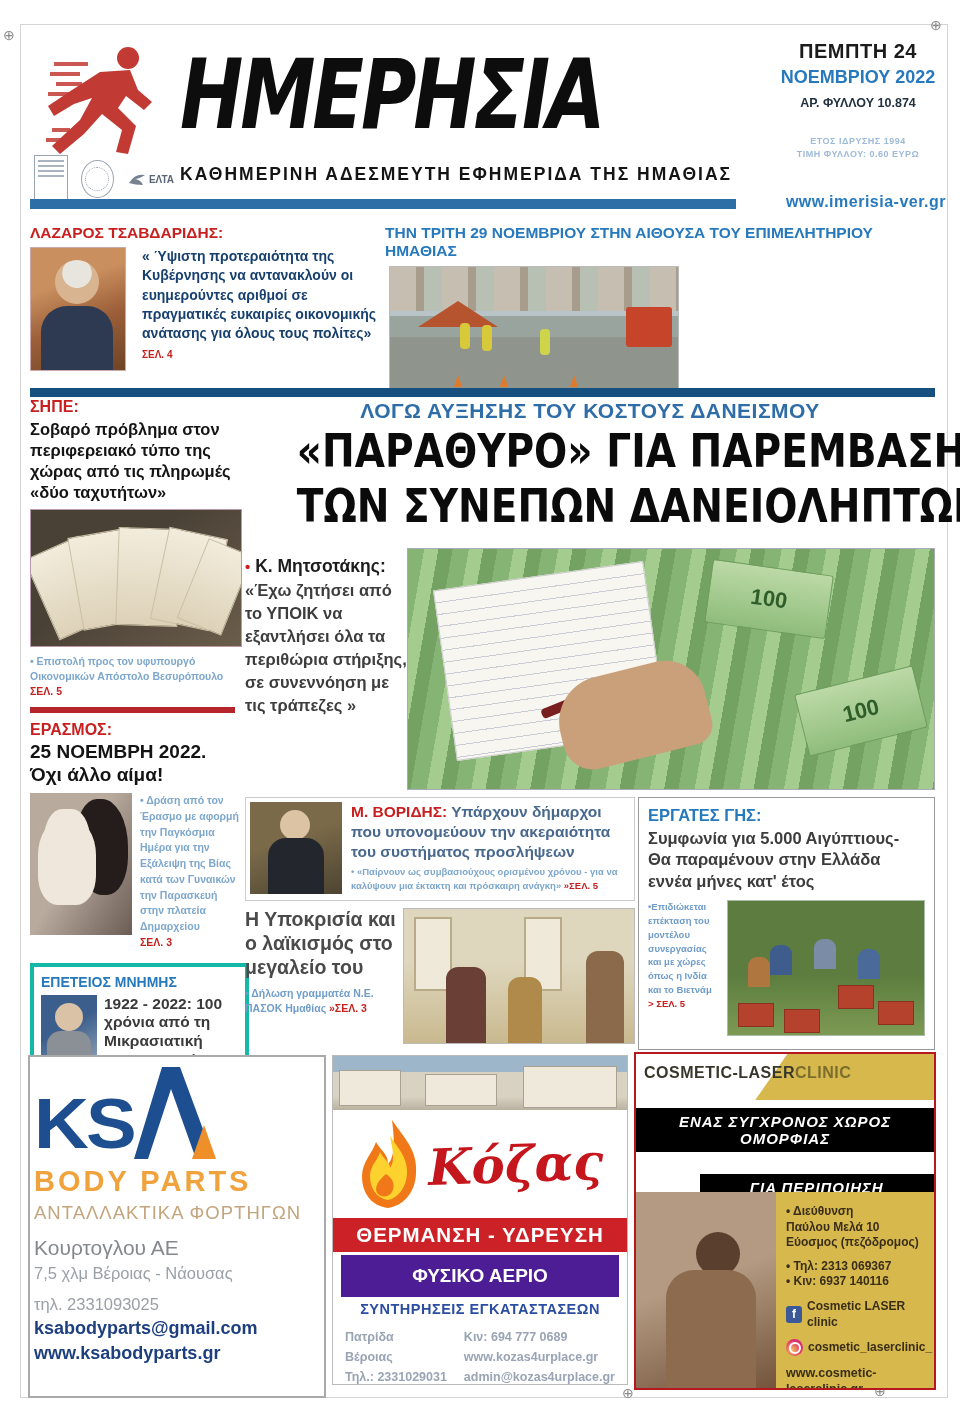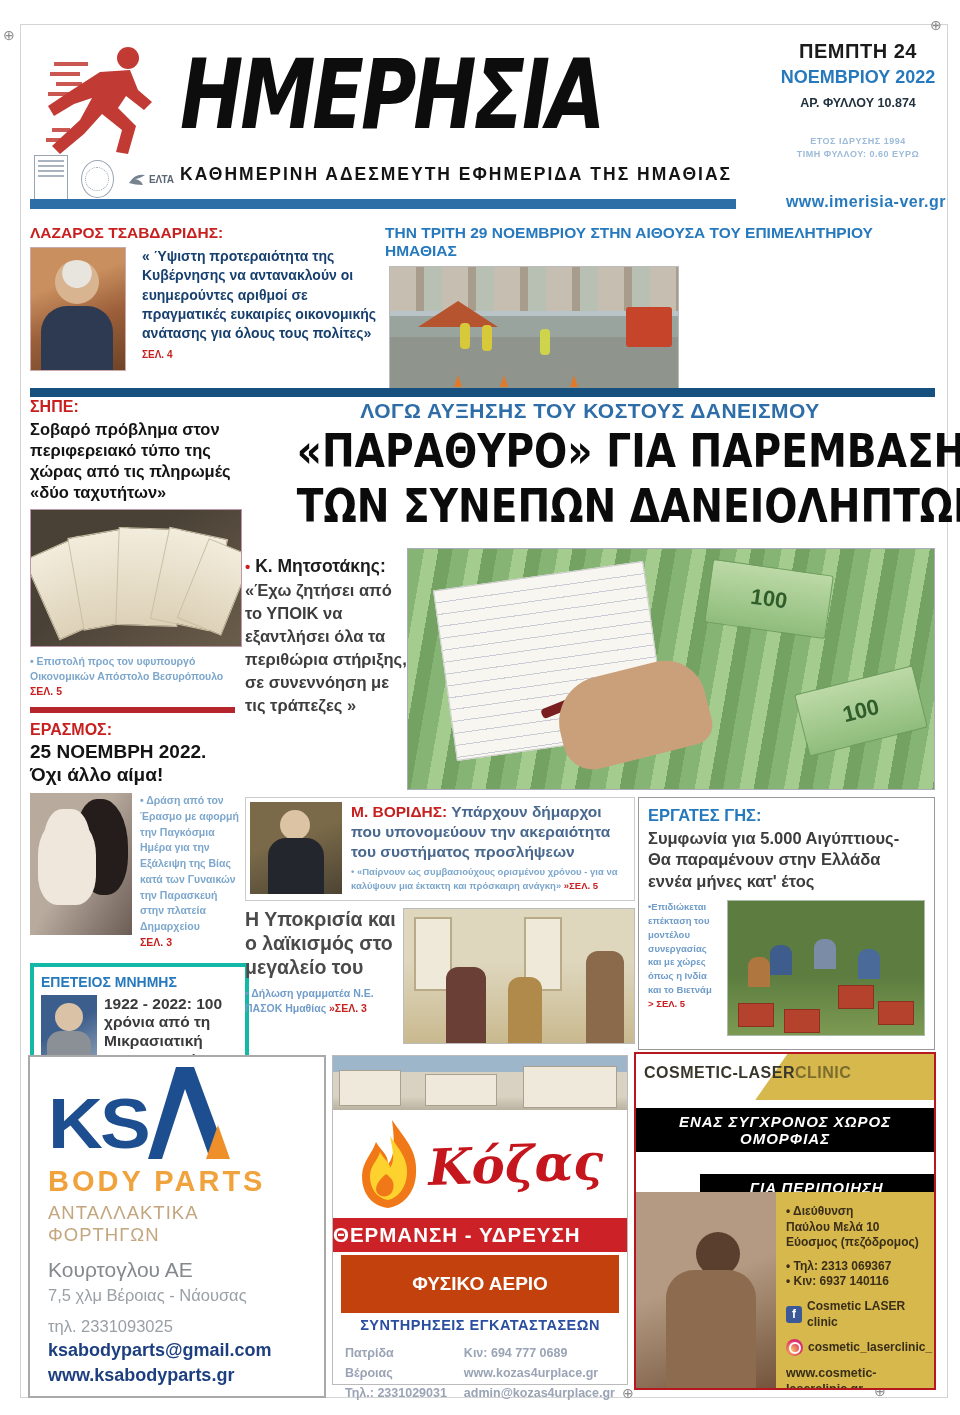--- a/index.html
+++ b/index.html
@@ -148,43 +148,43 @@
   .ypok-txt{width:152px;flex:none;}
   .ypok-head{font-size:19.5px;line-height:1.22;font-weight:700;color:#4a4a4a;}
   .ypok-note{margin-top:7px;font-size:10.5px;line-height:1.4;color:#6f9cc9;font-weight:700;}
   .ph-room{width:232px;height:134px;margin-left:6px;position:relative;overflow:hidden;border:1px solid #bbb;
       background:linear-gradient(180deg,#ded6bd 0 40%,#c9b98f 100%);}
   .ph-room .win{position:absolute;top:8px;width:34px;height:70px;background:#efe9da;border:2px solid #b9ab88;}
   .ph-room .per{position:absolute;bottom:0;border-radius:12px 12px 0 0;}
 
   
   .ad-ksa{position:absolute;left:28px;top:1055px;width:298px;height:343px;border:2px solid #a9a9a9;
-      box-sizing:border-box;padding:10px 18px;background:#fff;}
+      box-sizing:border-box;padding:10px 4px;background:#fff;}
   .ksa-logo{display:flex;align-items:flex-end;}
   .ksa-ks{font-size:76px;line-height:76px;font-weight:800;color:#1d4f90;letter-spacing:-3px;
       transform:scaleY(.92);transform-origin:bottom;}
   .ksa-line1{font-size:29px;font-weight:800;color:#f0a23c;letter-spacing:3px;margin-top:6px;}
   .ksa-line2{font-size:18.5px;color:#c3a57e;letter-spacing:1px;margin-top:4px;}
   .ksa-co{font-size:21px;color:#85898d;margin-top:12px;}
   .ksa-addr{font-size:16.5px;color:#9aa0a6;margin-top:4px;}
   .ksa-tel{font-size:16.5px;color:#9aa0a6;margin-top:12px;}
   .ksa-mail{font-size:18px;font-weight:800;color:#1d3f7f;margin-top:4px;}
   .ksa-web{font-size:18px;font-weight:800;color:#1d3f7f;margin-top:4px;}
   .ad-kozas{position:absolute;left:332px;top:1055px;width:296px;height:330px;border:1px solid #bbb;
       box-sizing:border-box;background:#fff;}
   .kz-photo{height:54px;position:relative;overflow:hidden;
       background:linear-gradient(180deg,#9db6c9 0 30%,#d8d2c2 30% 75%,#b9b2a0 100%);}
   .kz-photo i{position:absolute;background:#efe9dc;border:1px solid #a9a092;}
   .kz-logo{display:flex;align-items:center;justify-content:center;gap:6px;height:108px;}
   .kz-brand{font-size:50px;font-weight:800;font-style:italic;color:#c5161d;
       font-family:"DejaVu Serif",serif;transform:rotate(-2deg);}
-  .kz-band1{background:#cc2127;color:#fff;font-weight:800;font-size:20.5px;
+  .kz-band1{background:#cc2127;color:#fff;text-align:center;font-weight:800;font-size:20.5px;
       padding:5px 0;letter-spacing:1px;}
-  .kz-band2{background:#c2410c;color:#fff;text-align:center;font-weight:800;font-size:19px;
-      padding:18px 0;margin:3px 8px 0 8px;}
+  .kz-band2{background:#4c1d95;color:#fff;text-align:center;font-weight:800;font-size:19px;
+      padding:10px 0;margin:3px 8px 0 8px;}
   .kz-band3{text-align:center;color:#2b4ea0;font-weight:800;font-size:14.5px;margin-top:4px;letter-spacing:.5px;}
   .kz-cols{display:flex;justify-content:space-between;padding:10px 12px 0 12px;}
   .kz-col{font-size:12.5px;line-height:1.6;color:#9aa4b5;font-weight:700;}
   .kz-col.r{text-align:left;}
   .ad-cos{position:absolute;left:634px;top:1052px;width:302px;height:338px;border:2px solid #b5191f;
       box-sizing:border-box;background:#fff;overflow:hidden;}
   .cos-head{position:relative;height:46px;}
   .cos-gold{position:absolute;right:0;top:0;width:60%;height:100%;background:#d6b84d;
       clip-path:polygon(18% 0,100% 0,100% 100%,0 100%);}
   .cos-title{position:relative;z-index:1;font-size:16px;font-weight:800;color:#39362c;

